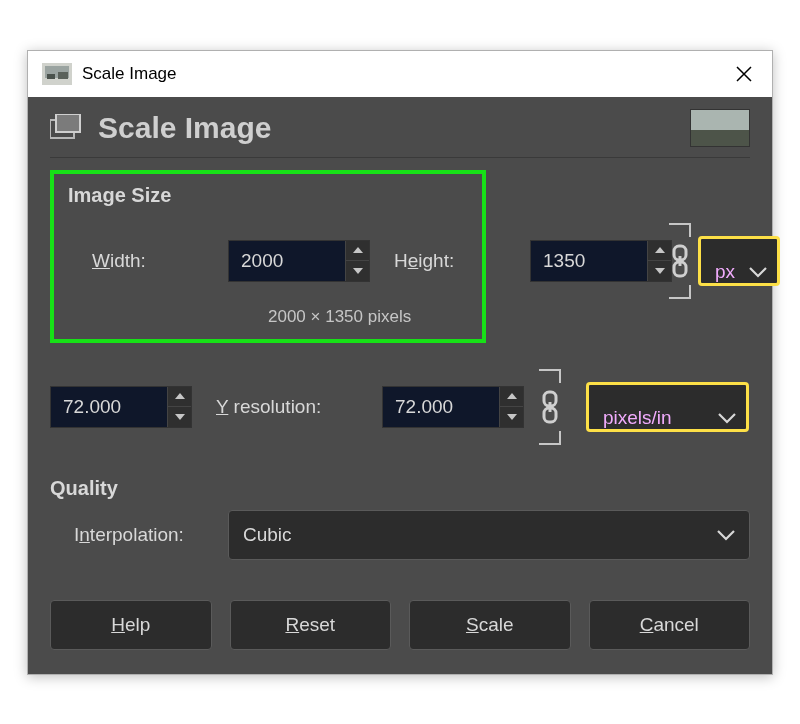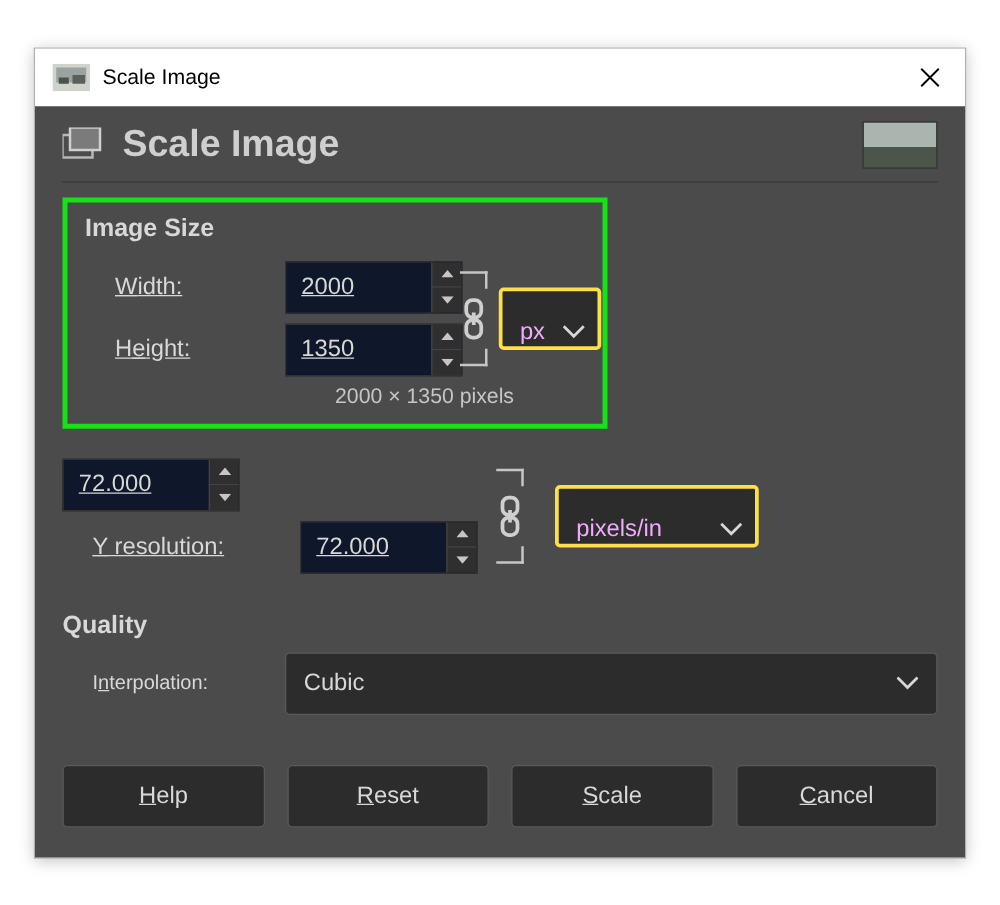--- a/index.html
+++ b/index.html
@@ -39,31 +39,31 @@
   .chain-col .bracket-bot{bottom:6px;border-top:none;border-left:none;}
   .link-icon svg{width:24px;height:34px;}
   
   .unit{background:#2c2c2c;border:3px solid #fde047;border-radius:4px;height:44px;display:flex;align-items:flex-end;padding:0 10px 0 14px;color:#f0abfc;font-size:19px;margin-left:10px;}
   .unit .chev{margin-left:14px;}
   .unit.small{min-width:48px;}
   .unit.wide{min-width:116px;gap:32px;}
   .chev svg{width:18px;height:11px;}
   
   .interp-row{display:flex;align-items:center;margin-top:8px;}
-  .interp-label{font-size:16px;color:#d8d8d8;padding-left:24px;width:178px;box-sizing:border-box;}
+  .interp-label{font-size:19px;color:#d8d8d8;padding-left:24px;width:178px;box-sizing:border-box;}
   .interp-label .ul{text-decoration:underline;}
   .interp-sel{flex:1;background:#2c2c2c;border:1px solid #5a5a5a;border-radius:4px;height:48px;display:flex;align-items:center;padding:0 14px;color:#d8d8d8;font-size:19px;}
   .interp-sel .txt{flex:1;}
   
   .button-row{display:flex;gap:18px;margin-top:40px;}
   .btn{flex:1;height:48px;background:#2c2c2c;border:1px solid #5a5a5a;border-radius:4px;display:flex;align-items:center;justify-content:center;color:#d8d8d8;font-size:19px;}
   .btn .ul{text-decoration:underline;}
   
   .twin-block{display:flex;align-items:center;}
-  .twin-left{display:flex;flex-direction:column;text-decoration:underline;}
+  .twin-left{display:flex;flex-direction:row;}
   .twin-left .row{margin:4px 0;}
   .twin-right{display:flex;align-items:center;}
   
   .ico-fill{fill:#c6c6c6;}
 </style>
 </head>
 <body>
 
 <div class="window">
 

